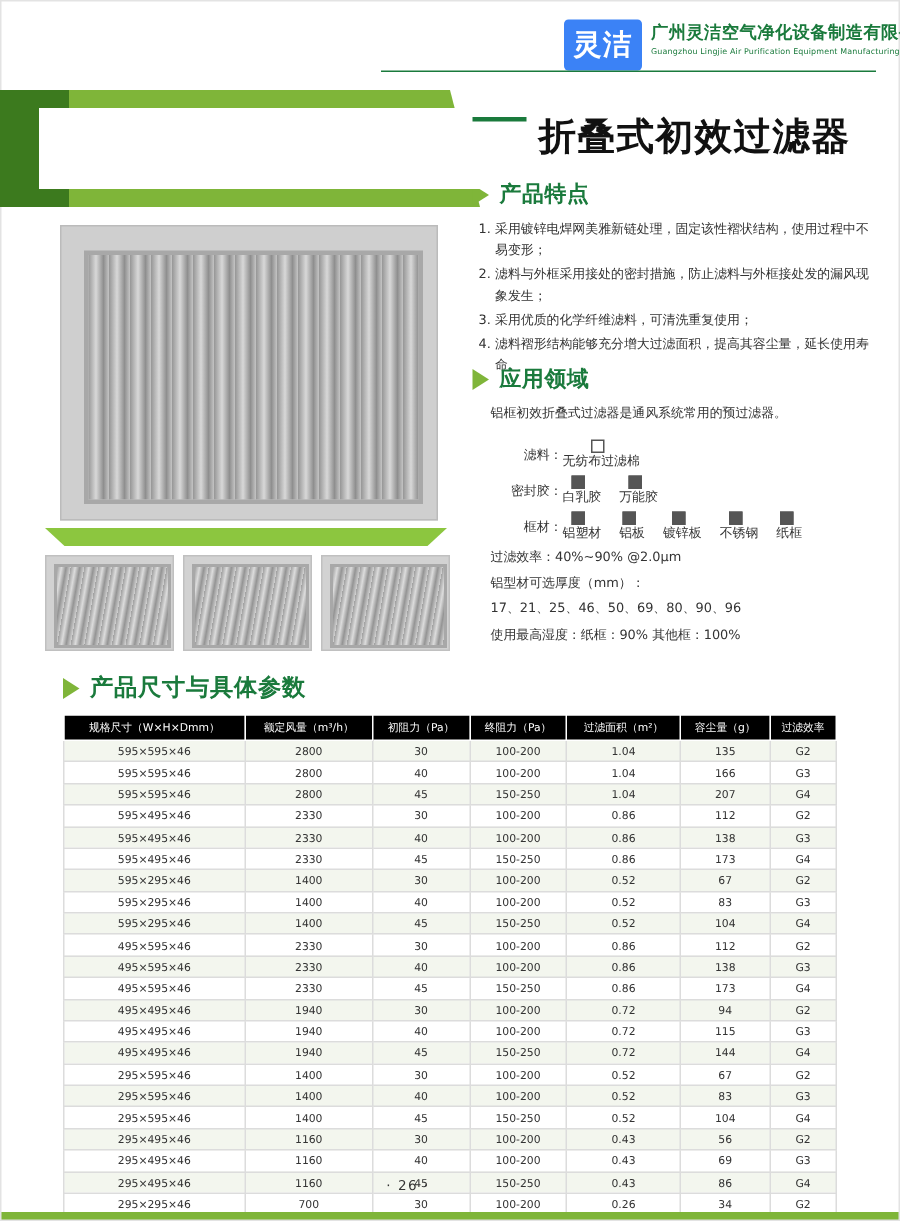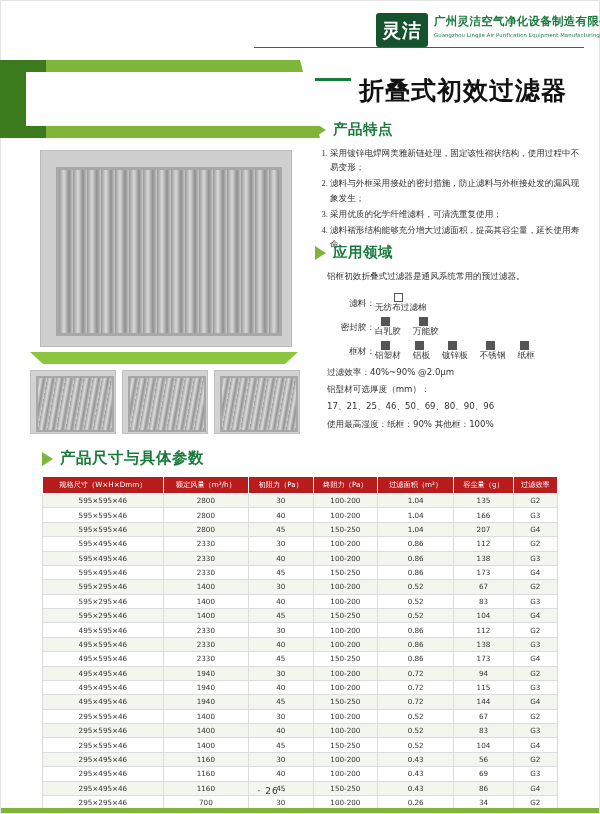--- a/index.html
+++ b/index.html
@@ -29,21 +29,21 @@
     z-index:2;
   }
   
   .header{
     position:absolute;left:0;top:0;width:600px;height:62px;z-index:5;
   }
   .logo-wrap{
     position:absolute;right:172px;top:13px;display:flex;align-items:center;
   }
   .logo-badge{
-    width:52px;height:34px;background:#14532d;border-radius:3px;
+    width:52px;height:34px;background:#3b82f6;border-radius:3px;
     color:#fff;font-size:19px;line-height:34px;text-align:center;
     letter-spacing:1px;font-weight:bold;
   }
   .company{
     position:absolute;right:16px;top:14px;text-align:left;width:150px;
   }
   .company .cn{
     font-size:11.5px;color:#1a7a3c;font-weight:bold;letter-spacing:.3px;
     white-space:nowrap;
   }
@@ -103,21 +103,21 @@
   .pleats{
     position:absolute;left:6%;top:8%;width:88%;height:84%;
     background:repeating-linear-gradient(90deg,#9a9a9a 0px,#d8d8d8 5px,#8f8f8f 10px,#c9c9c9 14px);
     border:3px solid #a8a8a8;
   }
   .thumb .pleats{background:repeating-linear-gradient(100deg,#a0a0a0 0px,#dcdcdc 3px,#949494 6px,#cfcfcf 9px);border-width:2px;}
   
   .tbl-sec{position:absolute;left:42px;top:448px;width:516px;}
   table{border-collapse:collapse;width:516px;font-size:7.4px;}
   thead th{
-    background:#b91c1c;color:#ffffff;font-weight:normal;padding:3px 2px;
+    background:#000000;color:#ffffff;font-weight:normal;padding:3px 2px;
     border:1px solid #ffffff;text-align:center;font-size:7.2px;
   }
   tbody td{
     border:1px solid #dcdcdc;padding:2.2px 2px;text-align:center;color:#333;font-size:7.2px;
   }
   tbody tr:nth-child(odd){background:#f3f6ee;}
   tbody tr:nth-child(even){background:#ffffff;}
   
   .footer{
     position:absolute;left:0;bottom:18px;width:544px;text-align:center;
@@ -147,21 +147,21 @@
     <div class="en">Guangzhou Lingjie Air Purification Equipment Manufacturing Co., Ltd.</div>
   </div>
   <div class="header-rule"></div>
 </div>
 
 <div class="title-row">
   <div class="title-bar"></div>
   <div class="page-title">折叠式初效过滤器</div>
 </div>
 
-<div class="sec" style="left:315px;top:120px;width:268px;font-family:Liberation Serif, serif;">
+<div class="sec" style="left:315px;top:120px;width:268px;">
   <div class="sec-head">
     <span class="arrow"></span>
     <span class="sec-title">产品特点</span>
   </div>
   <div class="sec-body">
     <ol>
       <li>采用镀锌电焊网美雅新链处理，固定该性褶状结构，使用过程中不易变形；</li>
       <li>滤料与外框采用接处的密封措施，防止滤料与外框接处发的漏风现象发生；</li>
       <li>采用优质的化学纤维滤料，可清洗重复使用；</li>
       <li>滤料褶形结构能够充分增大过滤面积，提高其容尘量，延长使用寿命。</li>

